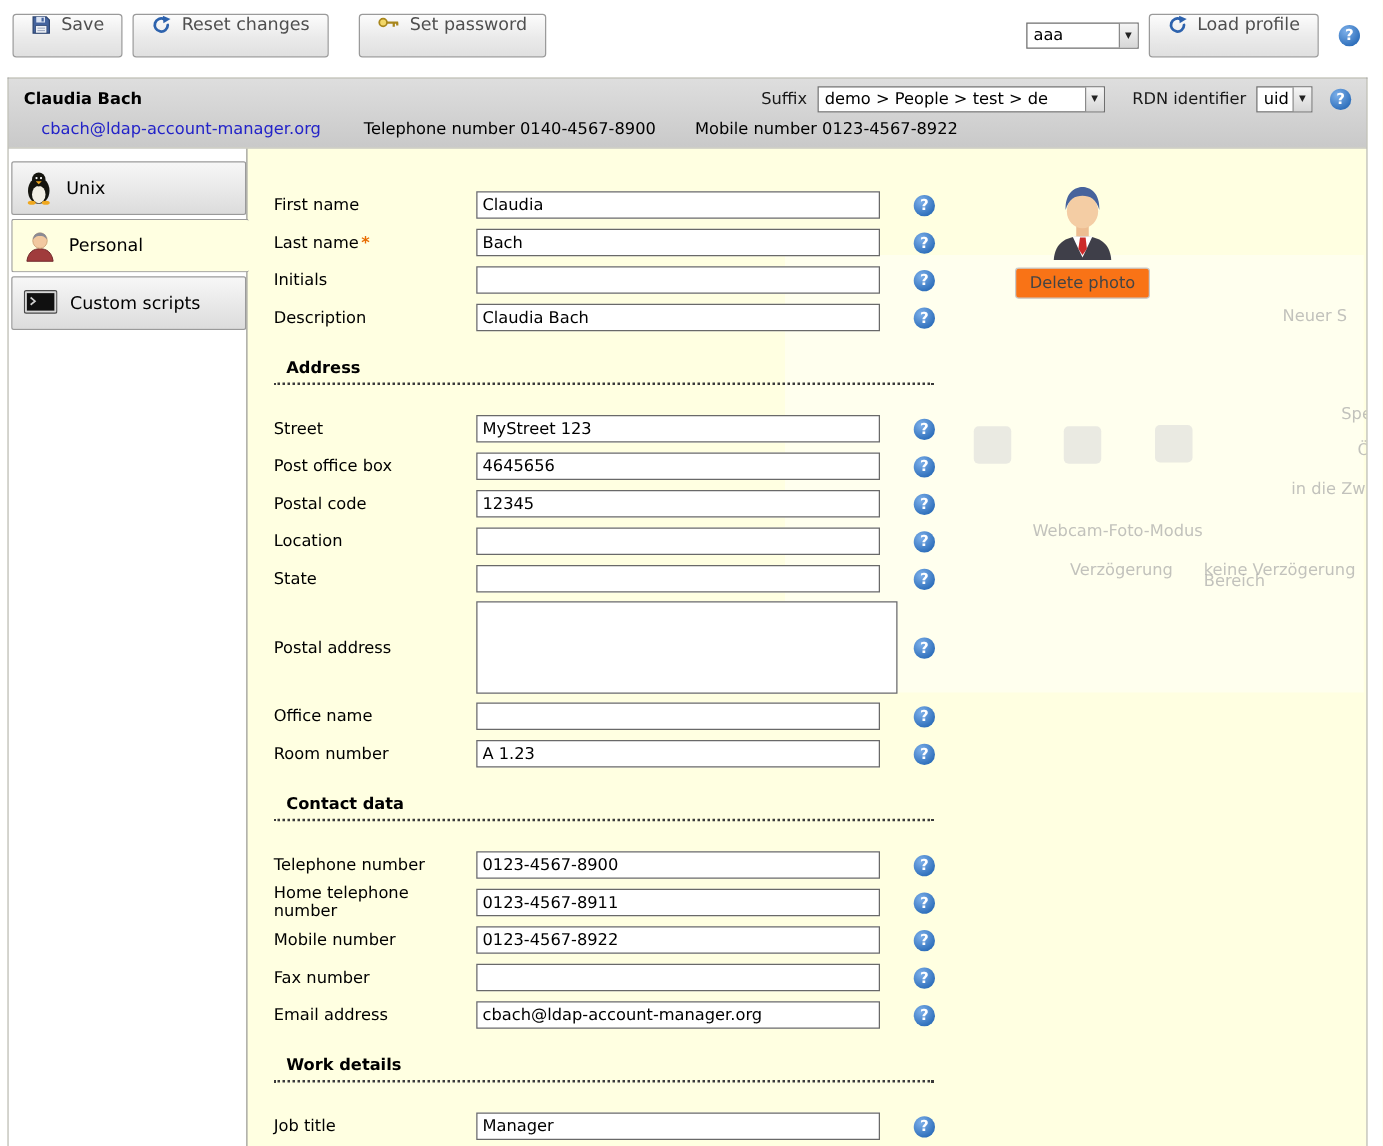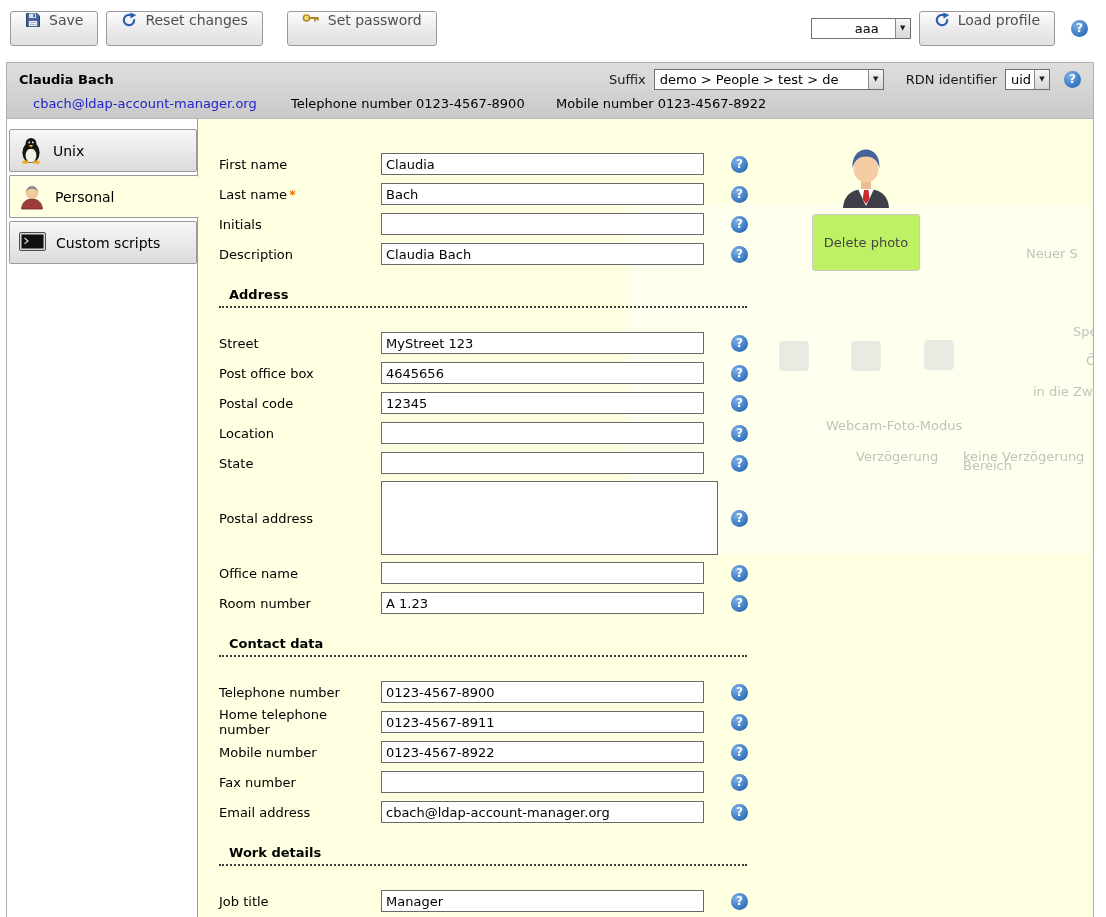--- a/index.html
+++ b/index.html
@@ -69,21 +69,21 @@
   .ta{width:337px;height:74px;flex:none;border:1px solid #696969;background:#fff;resize:none;
       font-family:inherit;font-size:13px;padding:2px 4px;}
   .row.tall .help{margin-left:13px;}
 
   .section{width:528px;margin:18px 0 20px 0;padding:0 0 4px 10px;font-weight:bold;
            border-bottom:2px dotted #3a3a3a;position:relative;z-index:2;}
 
   
   .photo{position:absolute;left:588px;top:25px;width:160px;text-align:center;z-index:3;}
   .photo svg{display:block;margin:0 auto 6px auto;}
-  .delbtn{background:#bef264;border:1px solid #c9c9c9;border-radius:3px;padding:20px 11px;
+  .delbtn{background:#f97316;border:1px solid #c9c9c9;border-radius:3px;padding:4px 11px;
           color:#444;font-size:13px;font-family:inherit;cursor:pointer;}
 
   
   .ghost{position:absolute;left:430px;top:85px;width:463px;height:350px;z-index:1;
          background:rgba(255,255,255,0.45);pointer-events:none;}
   .gtxt{position:absolute;color:#a2a2a2;opacity:0.65;white-space:nowrap;font-size:13px;}
   .gsq{position:absolute;width:30px;height:30px;background:#d8d8d8;opacity:0.55;border-radius:4px;}
   .gbox{border:1px solid #cfcfcf;border-radius:3px;padding:2px 9px;background:rgba(240,240,240,0.5);}
   .gbox::after{content:" ▾";font-size:9px;}
 </style>
@@ -114,21 +114,21 @@
   <button class="btn gap">
     <svg width="18" height="12" viewBox="0 0 18 12">
       <circle cx="4.5" cy="6" r="3.1" fill="#f2d768" stroke="#a8861c" stroke-width="1.4"></circle>
       <path d="M7.6 6 H16.5 M13 6 v3.4 M15.8 6 v2.4" stroke="#a8861c" stroke-width="1.8" fill="none"></path>
     </svg>
     <span>Set password</span>
   </button>
 
   <div class="spacer"></div>
 
-  <span class="fsel" style="width:100px;padding-left:38px;">
+  <span class="fsel" style="width:90px;">
     <span class="txt" style="flex:1;">aaa</span>
     <span class="arr"></span>
   </span>
 
   <button class="btn" style="margin-left:8px;margin-right:16px;">
     <svg width="16" height="16" viewBox="0 0 16 16">
       <path d="M13.2 8 A5.2 5.2 0 1 1 10.4 3.4" fill="none" stroke="#2d62ad" stroke-width="2.2" stroke-linecap="round"></path>
       <path d="M9.3 0.6 L15.4 3.1 L9.7 6.5 Z" fill="#2d62ad"></path>
     </svg>
     <span>Load profile</span>
@@ -151,21 +151,21 @@
         <span class="lbl rdn-gap">RDN identifier</span>
         <span class="fsel" style="width:45px;">
           <span class="txt" style="flex:1;">uid</span>
           <span class="arr"></span>
         </span>
         <span class="help" style="margin-left:6px;"></span>
       </span>
     </div>
     <div class="ah-r2">
       <span class="email">cbach@ldap-account-manager.org</span>
-      <span class="tel">Telephone number 0123-4567-8900</span>
+      <span class="tel">Telephone number 0140-4567-8900</span>
       <span class="mob">Mobile number 0123-4567-8922</span>
     </div>
   </div>
 
   <div class="appbody">
 
     <div class="tabs">
       <div class="tab">
         <span class="ticon">
           <svg width="24" height="27" viewBox="0 0 24 27">

